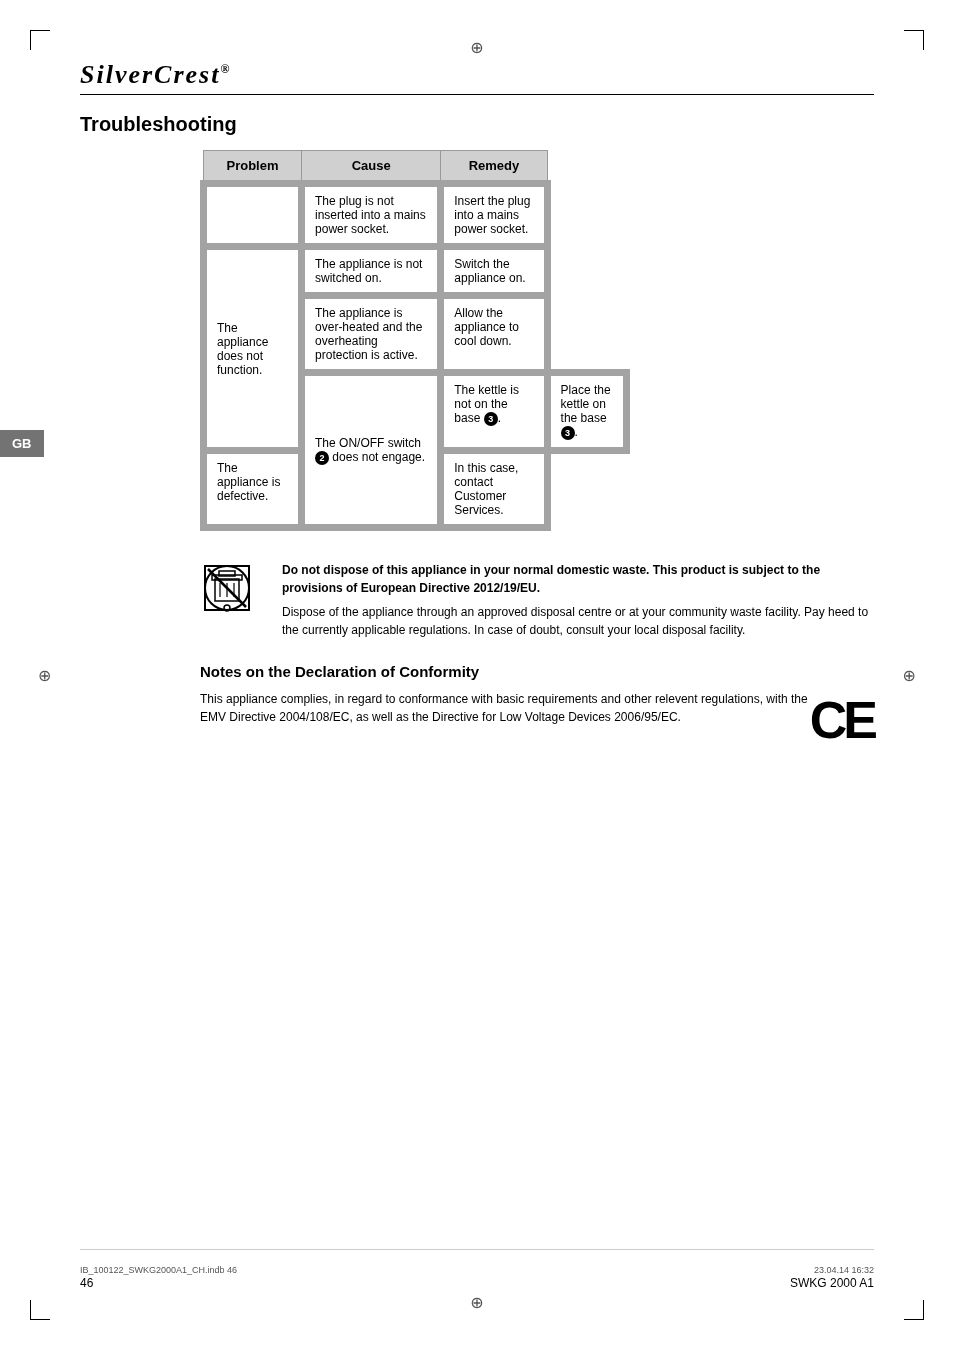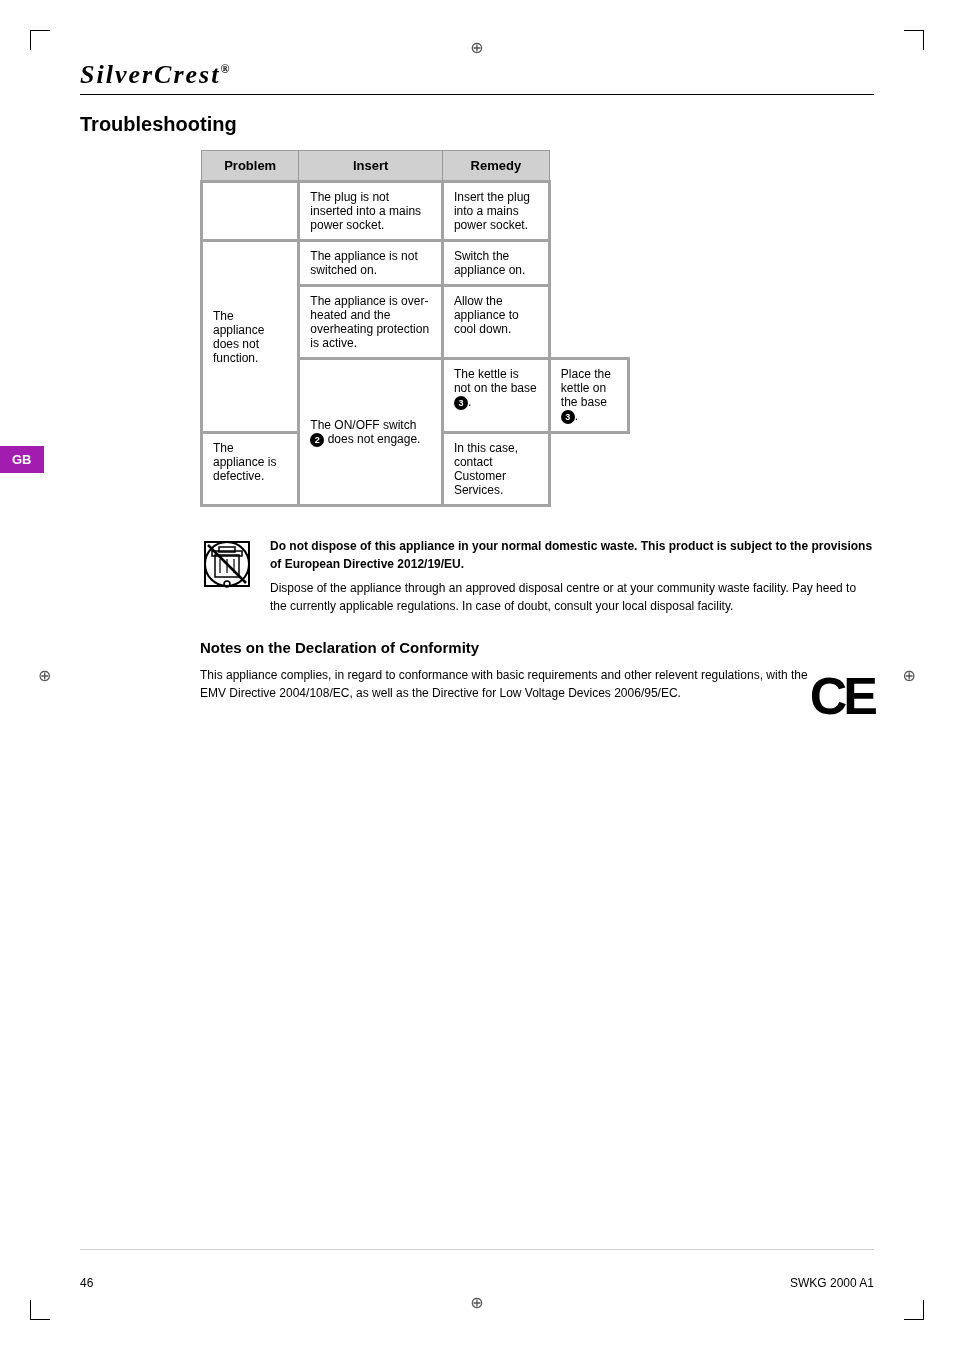--- a/index.html
+++ b/index.html
@@ -60,26 +60,26 @@
     }
     .brand-line {
       border-top: 1.5px solid #000;
       margin-bottom: 18px;
     }
 
     
     .gb-tab {
       position: absolute;
       left: 0;
-      background: #a21caf;
+      background: #737373;
       color: #fff;
       font-weight: bold;
       font-size: 13px;
       padding: 6px 12px;
-      top: 446px;
+      top: 430px;
     }
 
     
     .section-title {
       font-size: 20px;
       font-weight: bold;
       margin-bottom: 14px;
       margin-top: 0;
     }
     .sub-title {
@@ -98,21 +98,21 @@
     }
     .trouble-table th {
       background: #d0d0d0;
       border: 1px solid #999;
       padding: 7px 10px;
       font-weight: bold;
       font-size: 13px;
       text-align: center;
     }
     .trouble-table td {
-      border: 3px solid #a3a3a3;
+      border: 7px solid #a3a3a3;
       padding: 7px 10px;
       font-size: 12px;
       vertical-align: top;
     }
     .trouble-table td.problem-cell {
       font-size: 12px;
       vertical-align: middle;
     }
     .circle-num {
       display: inline-block;
@@ -127,21 +127,21 @@
       font-weight: bold;
     }
 
     
     .disposal-section {
       margin-bottom: 24px;
     }
     .disposal-content {
       display: flex;
       align-items: flex-start;
-      gap: 16px;
+      gap: 28px;
       margin-left: 120px;
     }
     .disposal-icon {
       flex-shrink: 0;
       width: 54px;
       height: 54px;
     }
     .disposal-text {
       font-size: 12px;
       line-height: 1.5;
@@ -225,21 +225,21 @@
 
   <div class="gb-tab">GB</div>
 
   <div class="trouble-section">
     <h2 class="section-title">Troubleshooting</h2>
 
     <table class="trouble-table">
       <thead>
         <tr>
           <th>Problem</th>
-          <th>Insert</th>
+          <th>Cause</th>
           <th>Remedy</th>
         </tr>
       </thead>
       <tbody>
 
         <tr>
           <td></td>
           <td>The plug is not inserted into a mains power socket.</td>
           <td>Insert the plug into a mains power socket.</td>
         </tr>
@@ -306,14 +306,18 @@
     </div>
   </div>
 
   <div class="footer-bottom-line"></div>
 
   <div class="footer">
     <span>46</span>
     <span>SWKG 2000 A1</span>
   </div>
 
+  <div class="footer-info">
+    <span>IB_100122_SWKG2000A1_CH.indb   46</span>
+    <span>23.04.14   16:32</span>
+  </div>
 
 </div>
 
 </body></html>

